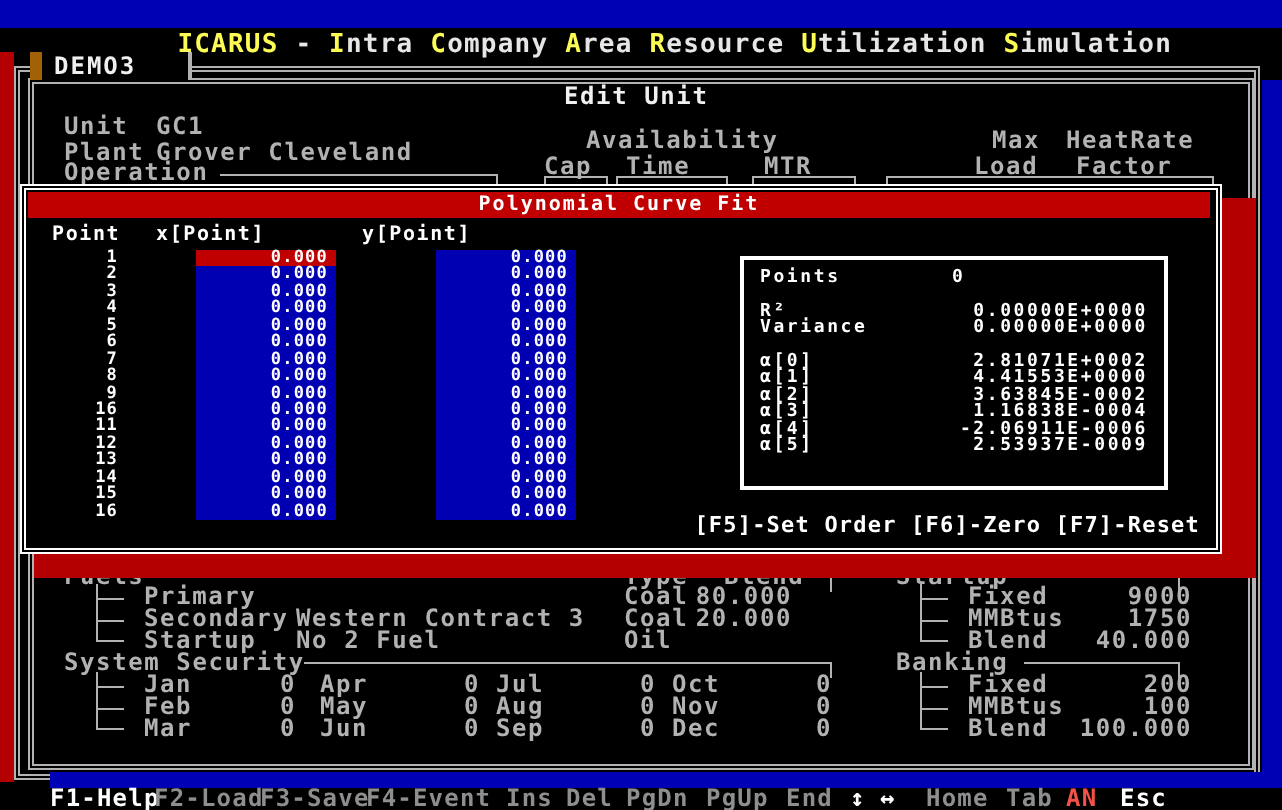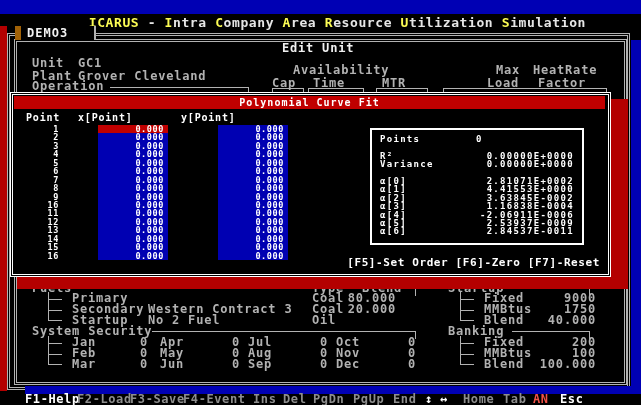--- a/index.html
+++ b/index.html
@@ -193,21 +193,20 @@
           <div class="srow"></div>
           <div class="srow"><span class="slabel">R²</span><span class="sval">0.00000E+0000</span></div>
           <div class="srow"><span class="slabel">Variance</span><span class="sval">0.00000E+0000</span></div>
           <div class="srow"></div>
           <div class="srow"><span class="slabel">α[0]</span><span class="sval">2.81071E+0002</span></div>
           <div class="srow"><span class="slabel">α[1]</span><span class="sval">4.41553E+0000</span></div>
           <div class="srow"><span class="slabel">α[2]</span><span class="sval">3.63845E-0002</span></div>
           <div class="srow"><span class="slabel">α[3]</span><span class="sval">1.16838E-0004</span></div>
           <div class="srow"><span class="slabel">α[4]</span><span class="sval">-2.06911E-0006</span></div>
           <div class="srow"><span class="slabel">α[5]</span><span class="sval">2.53937E-0009</span></div>
-          <div class="srow"><span class="slabel">α[6]</span><span class="sval">2.84537E-0011</span></div>
         </div>
     </div>
     <div class="pfooter" id="poly-footer"><span>[F5]-Set Order</span><span> [F6]-Zero</span><span> [F7]-Reset</span></div>
   </div>
 
   <div class="redstrip" style="left:611px;top:99px;width:17px;height:190px;"></div>
   <div class="redstrip" style="left:17px;top:277px;width:611px;height:12px;"></div>
 
   <div class="t" style="left:32px;top:282px;">Fuels</div>
   <div class="hl" style="left:78px;top:288px;width:230px;"></div>

